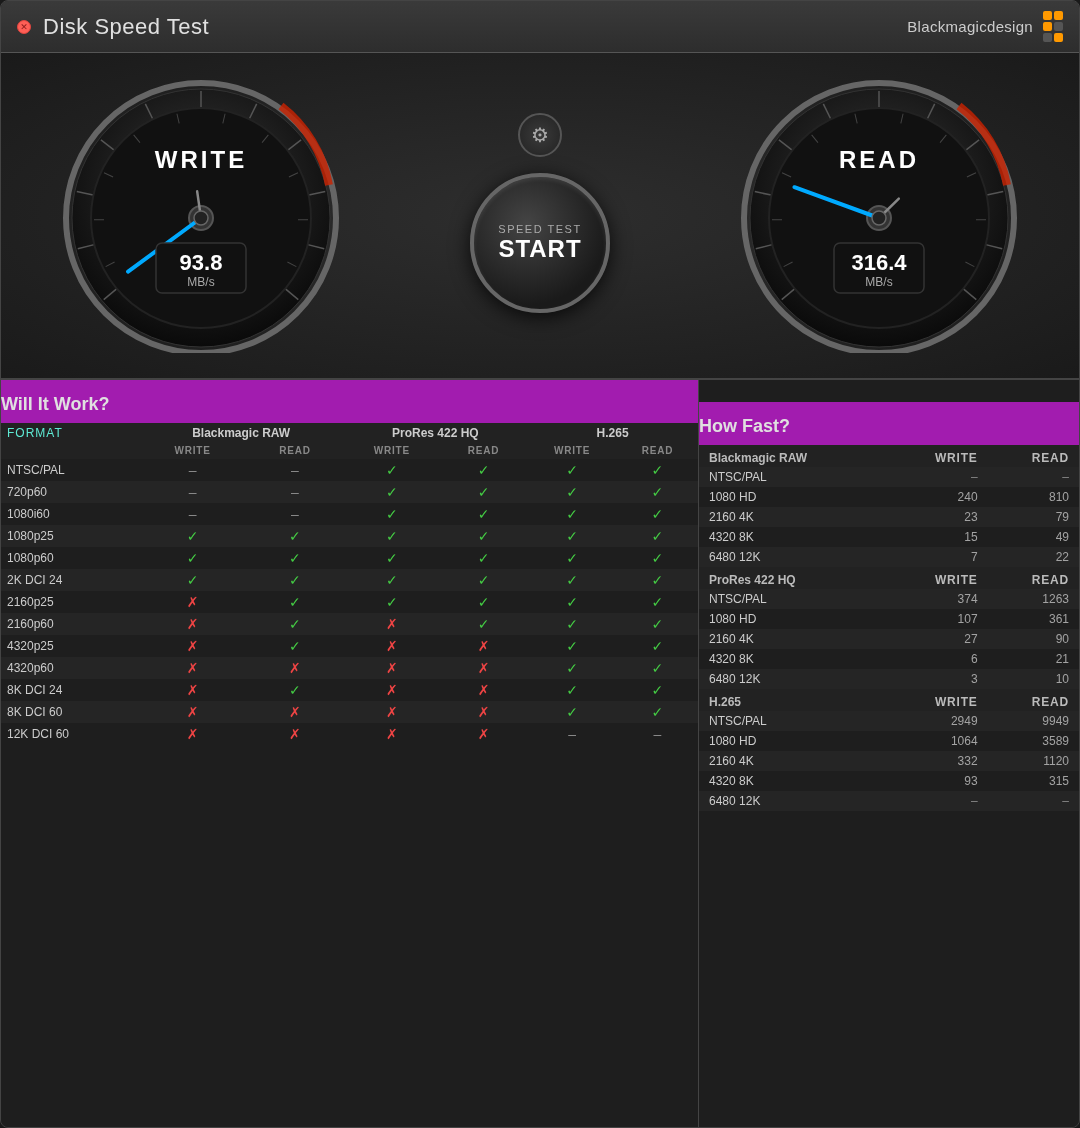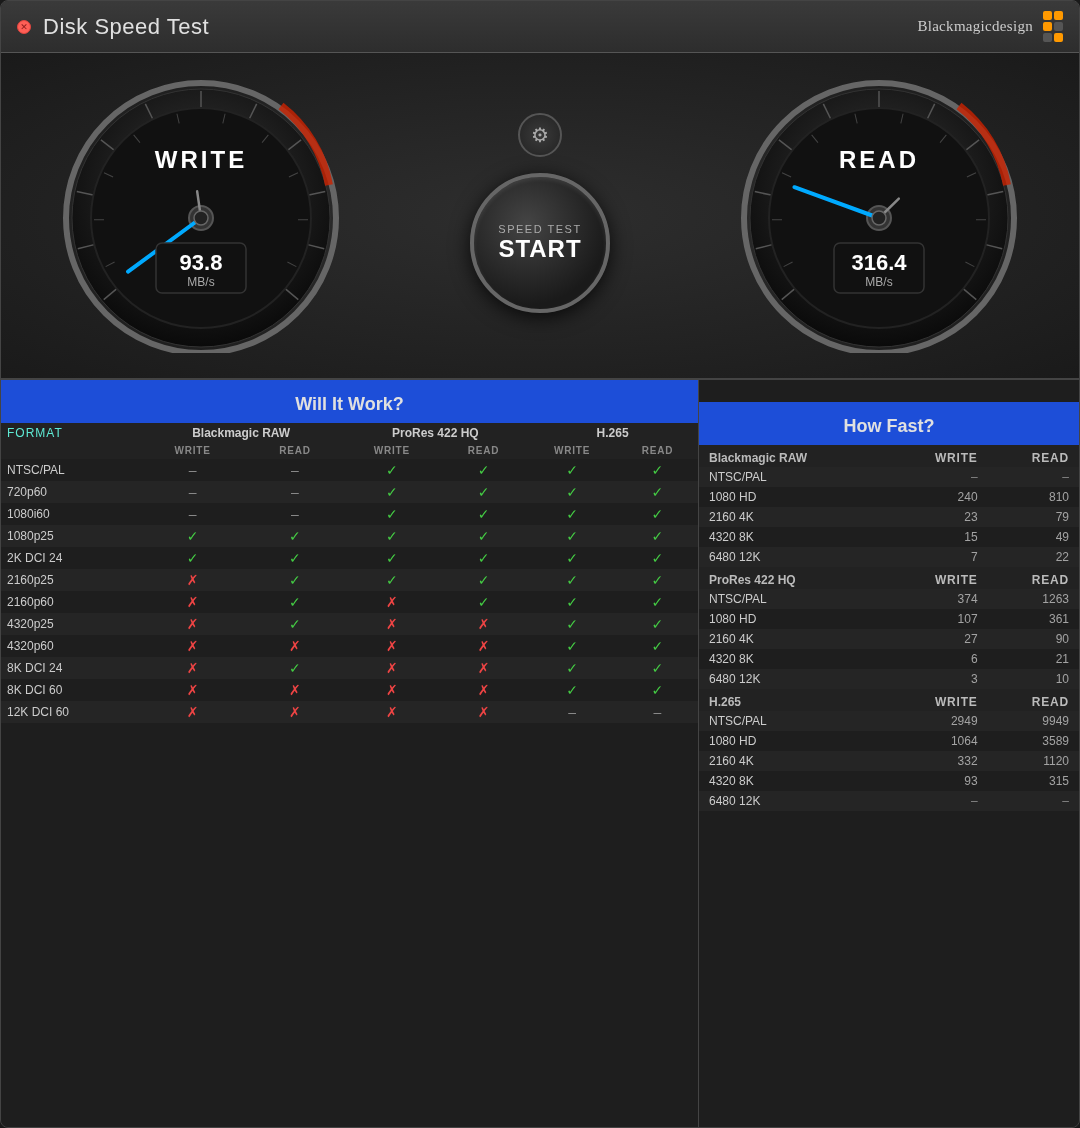--- a/index.html
+++ b/index.html
@@ -58,21 +58,20 @@
     .bmd-logo {
       display: flex;
       align-items: center;
       gap: 10px;
     }
     .bmd-text {
       color: #ccc;
       font-size: 15px;
       font-weight: 400;
       letter-spacing: 0.3px;
-      font-family: Liberation Serif, serif;
     }
     .bmd-icon {
       display: flex;
       flex-direction: column;
       gap: 2px;
     }
     .bmd-dot-row {
       display: flex;
       gap: 2px;
     }
@@ -164,23 +163,22 @@
       width: 380px;
       overflow: auto;
       padding: 0;
       margin-top: 22px;
     }
 
     .panel-title {
       color: #e0e0e0;
       font-size: 18px;
       font-weight: 600;
-      text-align: center;
       padding: 14px 0 8px;
-      background: #1d4ed8;
+      background: #a21caf;
     }
 
     
     .wit-table {
       width: 100%;
       border-collapse: collapse;
       font-size: 12px;
     }
     .wit-table th, .wit-table td {
       text-align: center;
@@ -460,20 +458,29 @@
             <tr>
               <td class="row-label">1080p25</td>
               <td class="check">✓</td>
               <td class="check">✓</td>
               <td class="check">✓</td>
               <td class="check">✓</td>
               <td class="check">✓</td>
               <td class="check">✓</td>
             </tr>
             <tr>
+              <td class="row-label">1080p60</td>
+              <td class="check">✓</td>
+              <td class="check">✓</td>
+              <td class="check">✓</td>
+              <td class="check">✓</td>
+              <td class="check">✓</td>
+              <td class="check">✓</td>
+            </tr>
+            <tr>
               <td class="row-label">2K DCI 24</td>
               <td class="check">✓</td>
               <td class="check">✓</td>
               <td class="check">✓</td>
               <td class="check">✓</td>
               <td class="check">✓</td>
               <td class="check">✓</td>
             </tr>
             <tr>
               <td class="row-label">2160p25</td>

